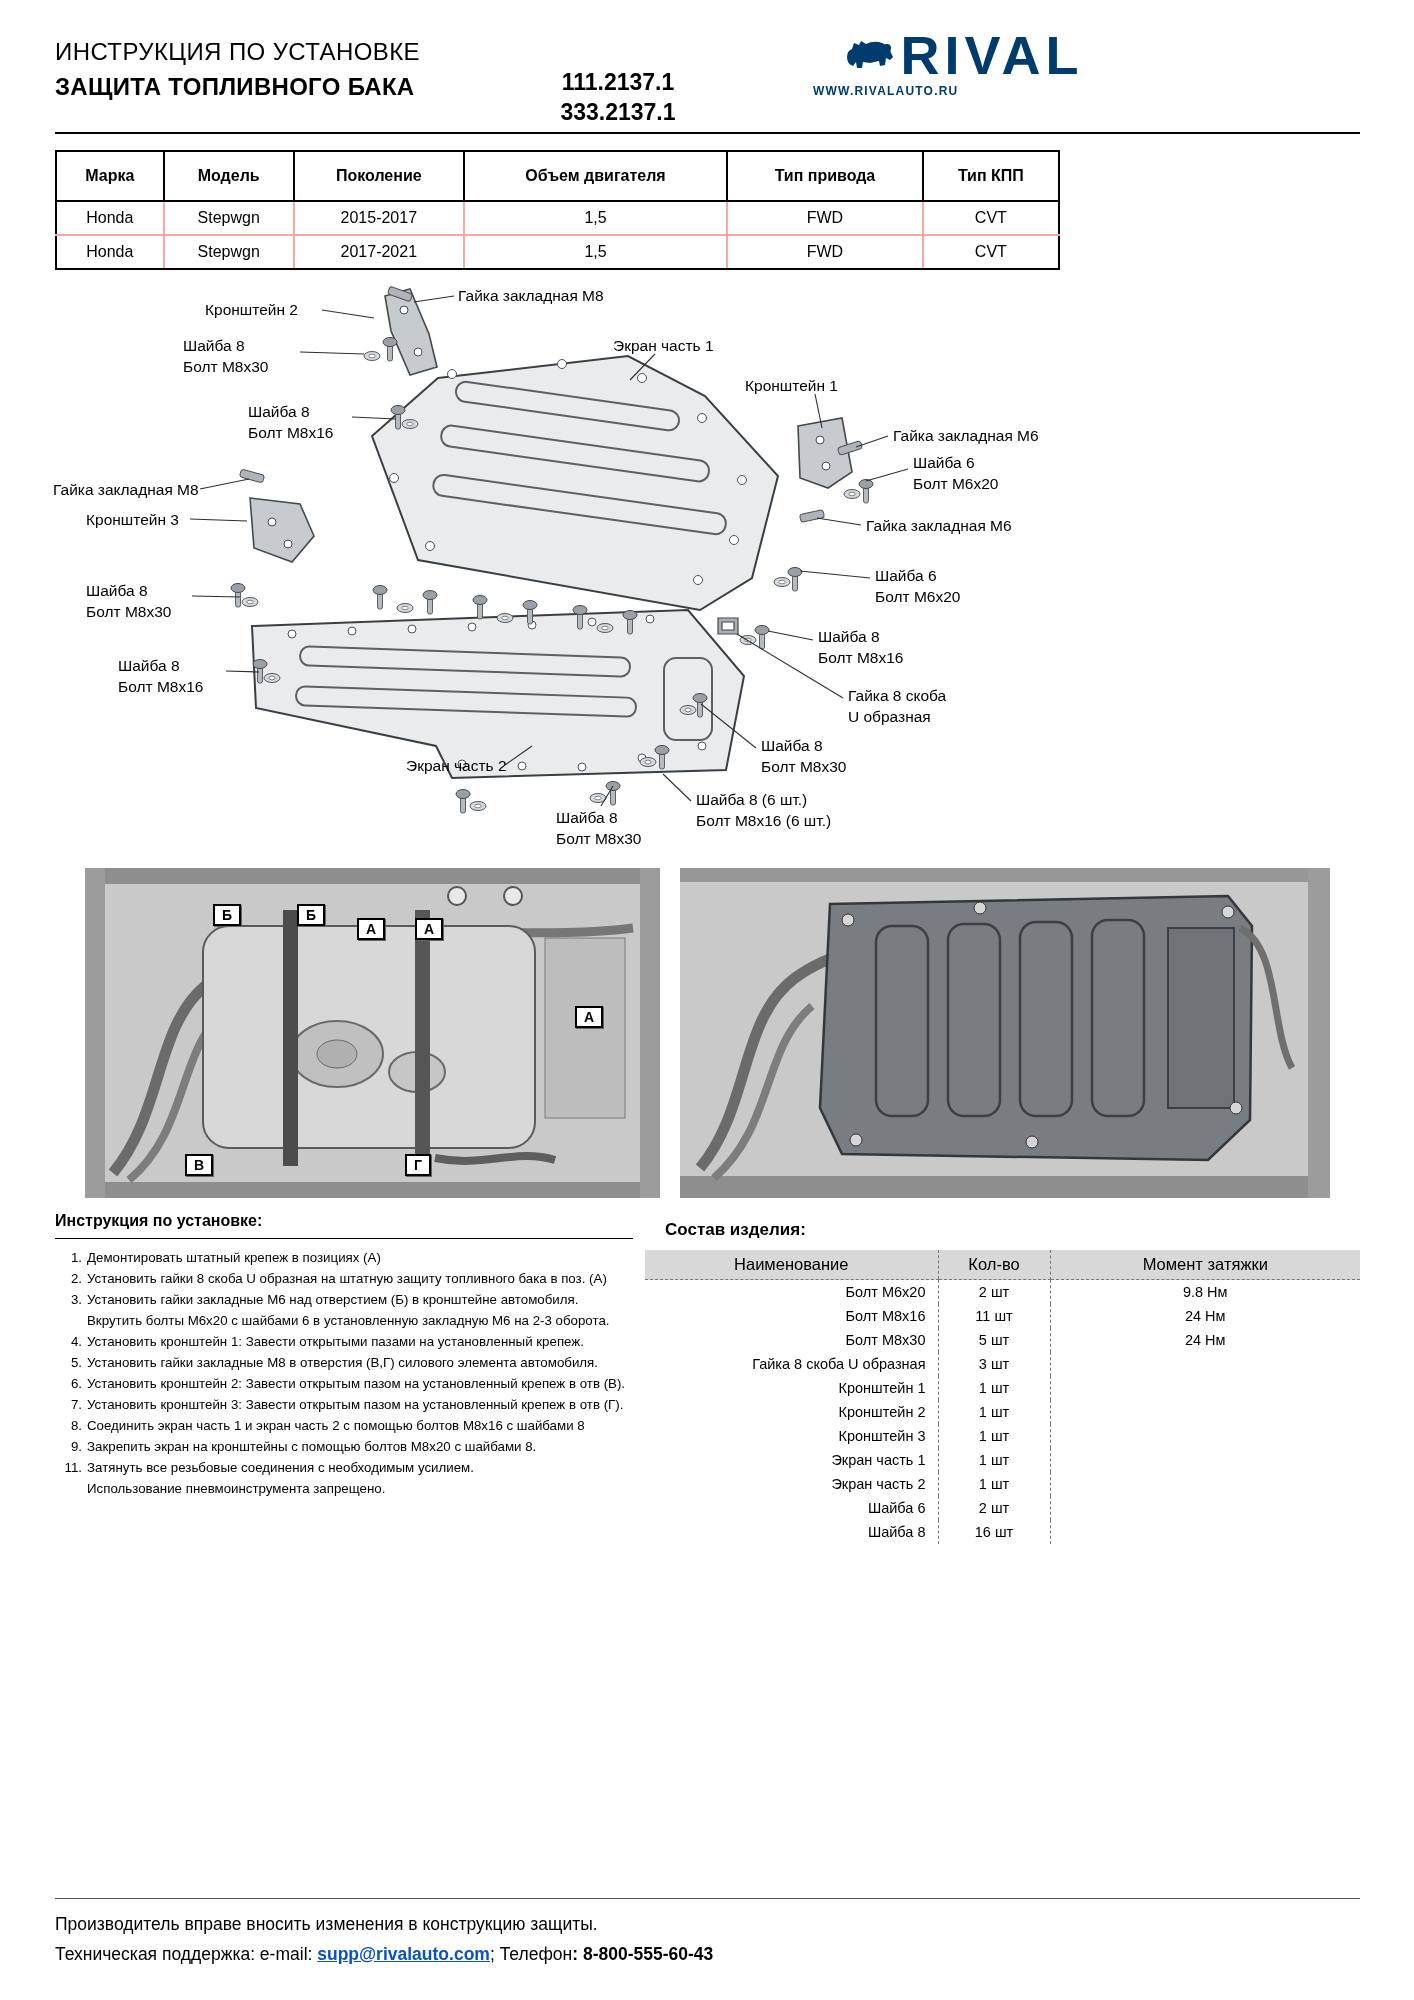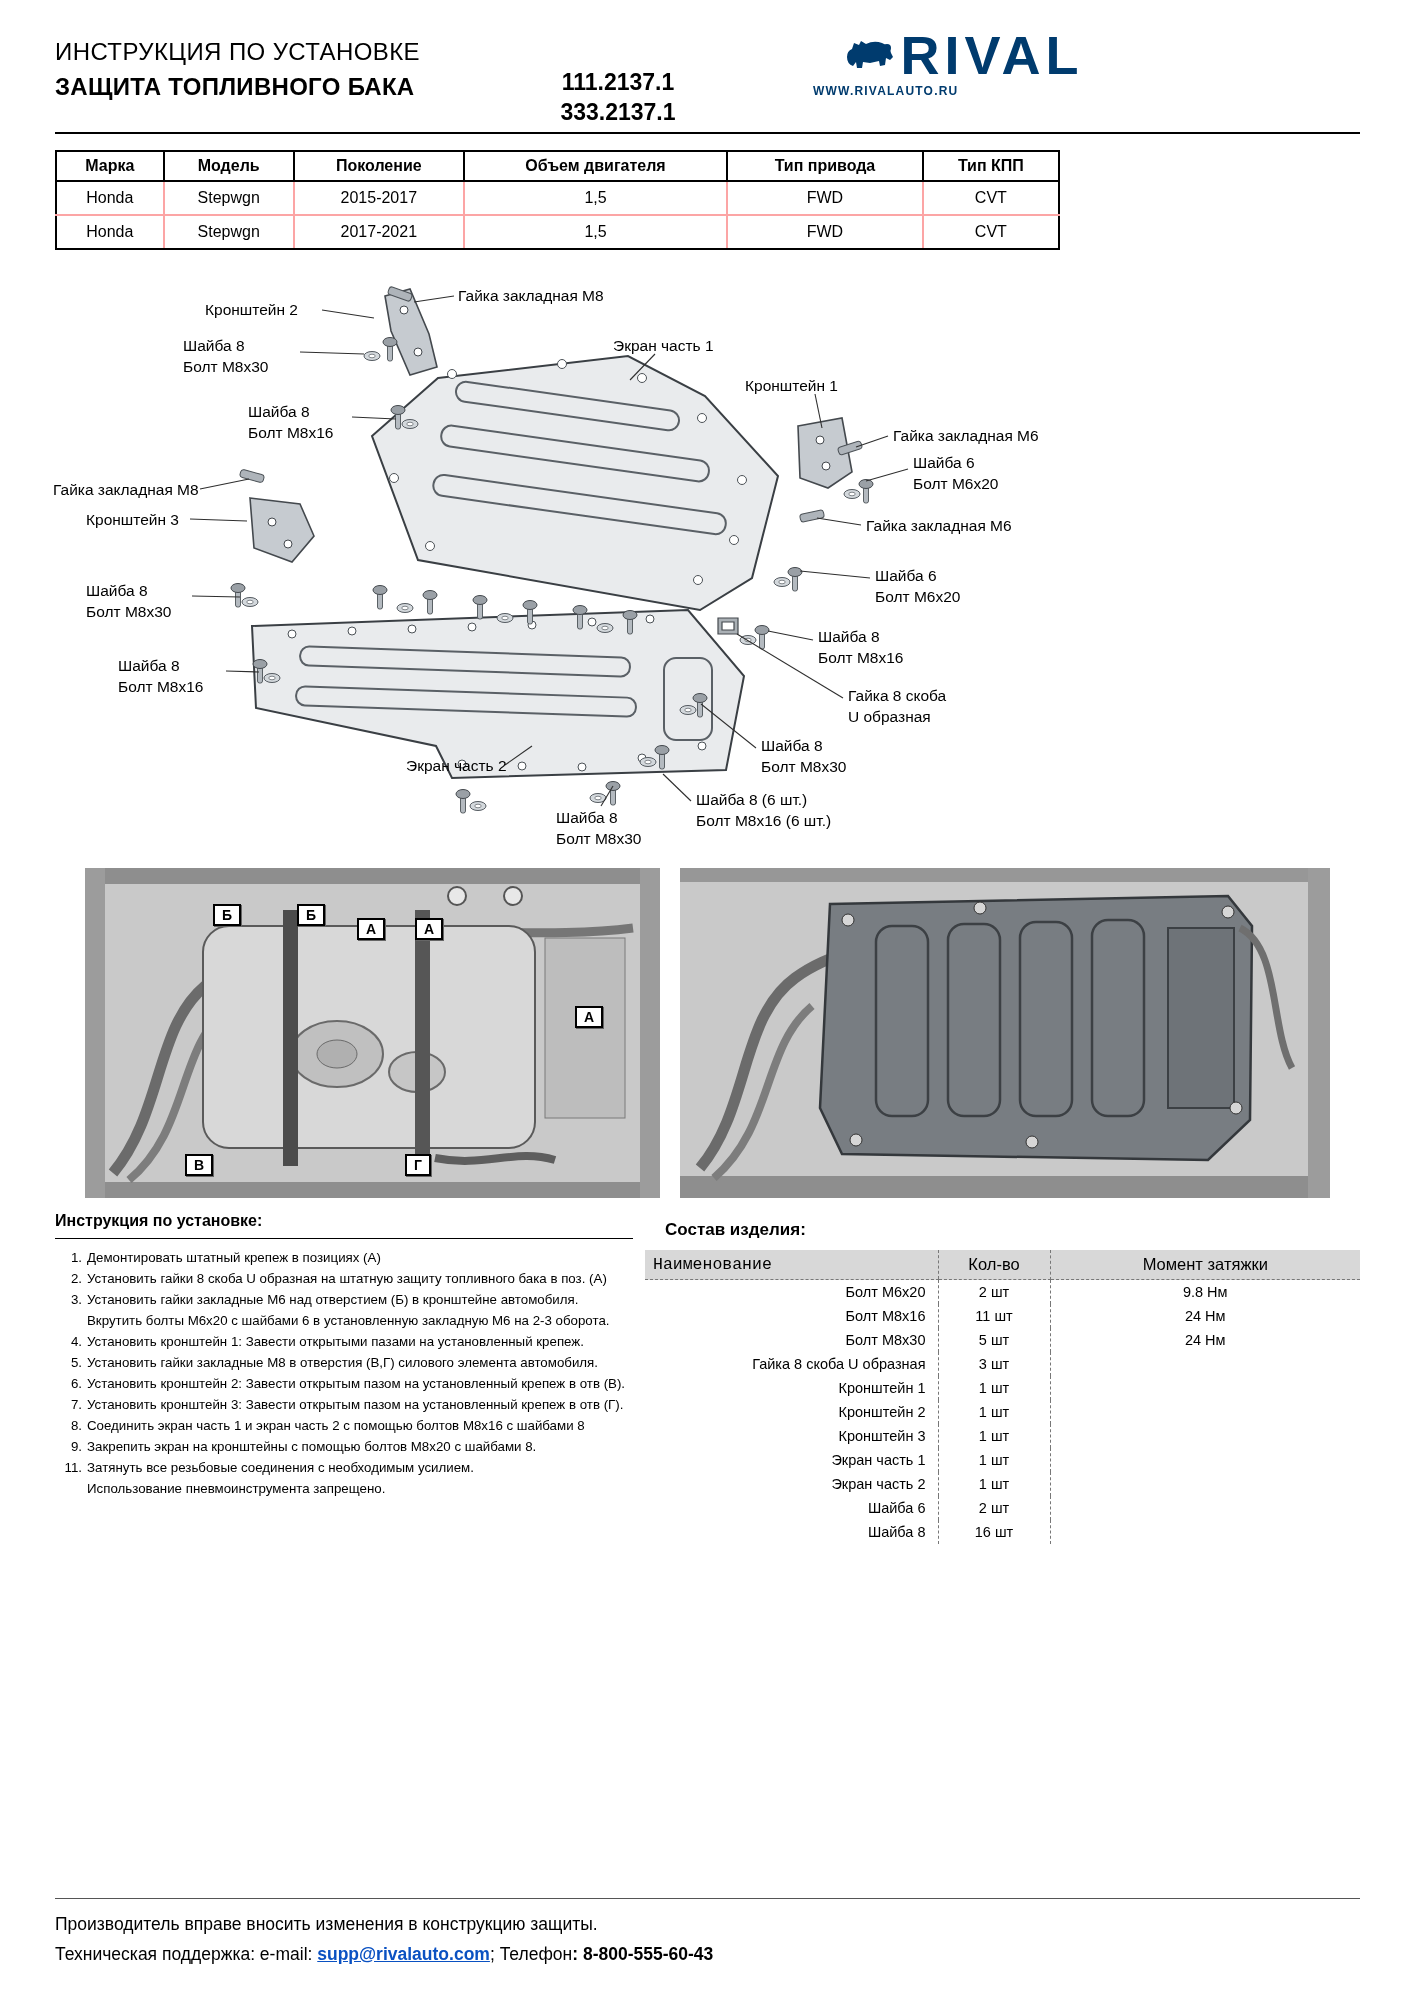--- a/index.html
+++ b/index.html
@@ -18,21 +18,21 @@
             font-size:23px; font-weight:bold; line-height:1.3; }
   .hdr-logo { position:absolute; left:758px; top:-10px; width:300px; color:#003b6e; }
   .logo-row { display:flex; align-items:flex-end; justify-content:center; gap:6px; }
   .brand { font-size:54px; font-weight:bold; letter-spacing:5px; line-height:1; }
   .site { font-size:12px; font-weight:bold; letter-spacing:1.2px; margin-top:2px; cursor:pointer; }
   .rule-top { position:absolute; left:55px; right:54px; top:132px; border-top:2px solid #000; }
 
   
   .vtable { position:absolute; left:55px; top:150px; width:1005px; border-collapse:collapse;
             font-size:16px; text-align:center; }
-  .vtable th { border:2px solid #000; font-weight:bold; padding:5px 6px; }
+  .vtable th { border:2px solid #000; font-weight:bold; padding:15px 6px; }
   .vtable td { border:2px solid #fca5a5; padding:7px 6px; }
   .vtable tr td:first-child { border-left:2px solid #000; }
   .vtable tr td:last-child { border-right:2px solid #000; }
   .vtable tbody tr:last-child td { border-bottom:2px solid #000; }
 
   
   .diagram { position:absolute; left:0; top:278px; width:1414px; height:588px; }
   .diagram svg { position:absolute; inset:0; }
   .dlabel { position:absolute; font-size:15.5px; line-height:1.35; white-space:nowrap; color:#000; }
   #leader-lines line { stroke:#2e2e2e; stroke-width:1.1; }
@@ -51,21 +51,21 @@
   .ins-row { display:flex; font-size:13.3px; line-height:1.58; }
   .ins-num { width:32px; flex:none; text-align:right; padding-right:5px; }
   .ins-text { flex:1; }
 
   
   .parts { position:absolute; left:645px; top:1220px; width:715px; }
   .parts h3 { font-size:17px; font-weight:bold; margin:0 0 10px 20px; }
   .ptable { width:100%; border-collapse:collapse; font-size:14.5px; }
   .ptable thead th { background:#d8d8d8; font-weight:normal; font-size:16.5px; padding:5px 8px;
                      border-bottom:1px dashed #777; }
-  .ptable th.p-name { text-align:left;font-family:Liberation Mono, monospace; }
+  .ptable th.p-name { text-align:center; }
   .p-name { text-align:right; padding:1.5px 12px 1.5px 0; }
   .p-qty  { text-align:center; width:112px; border-left:1px dashed #777; border-right:1px dashed #777; }
   .p-torque { text-align:center; width:310px; vertical-align:top; padding-top:2px; }
   .ptable td { line-height:1.45; }
 
   
   .pfooter { position:absolute; left:55px; right:54px; top:1898px; }
   .f-rule { border-top:1.5px solid #555; margin-bottom:15px; }
   .f1 { font-size:17.5px; margin-bottom:9px; }
   .support { font-size:17.5px; }

